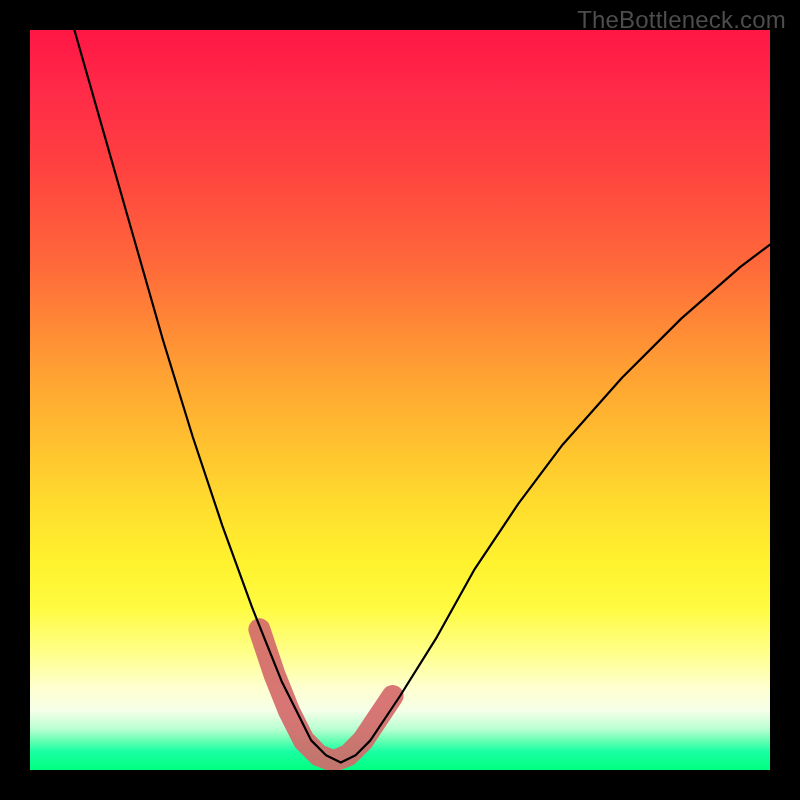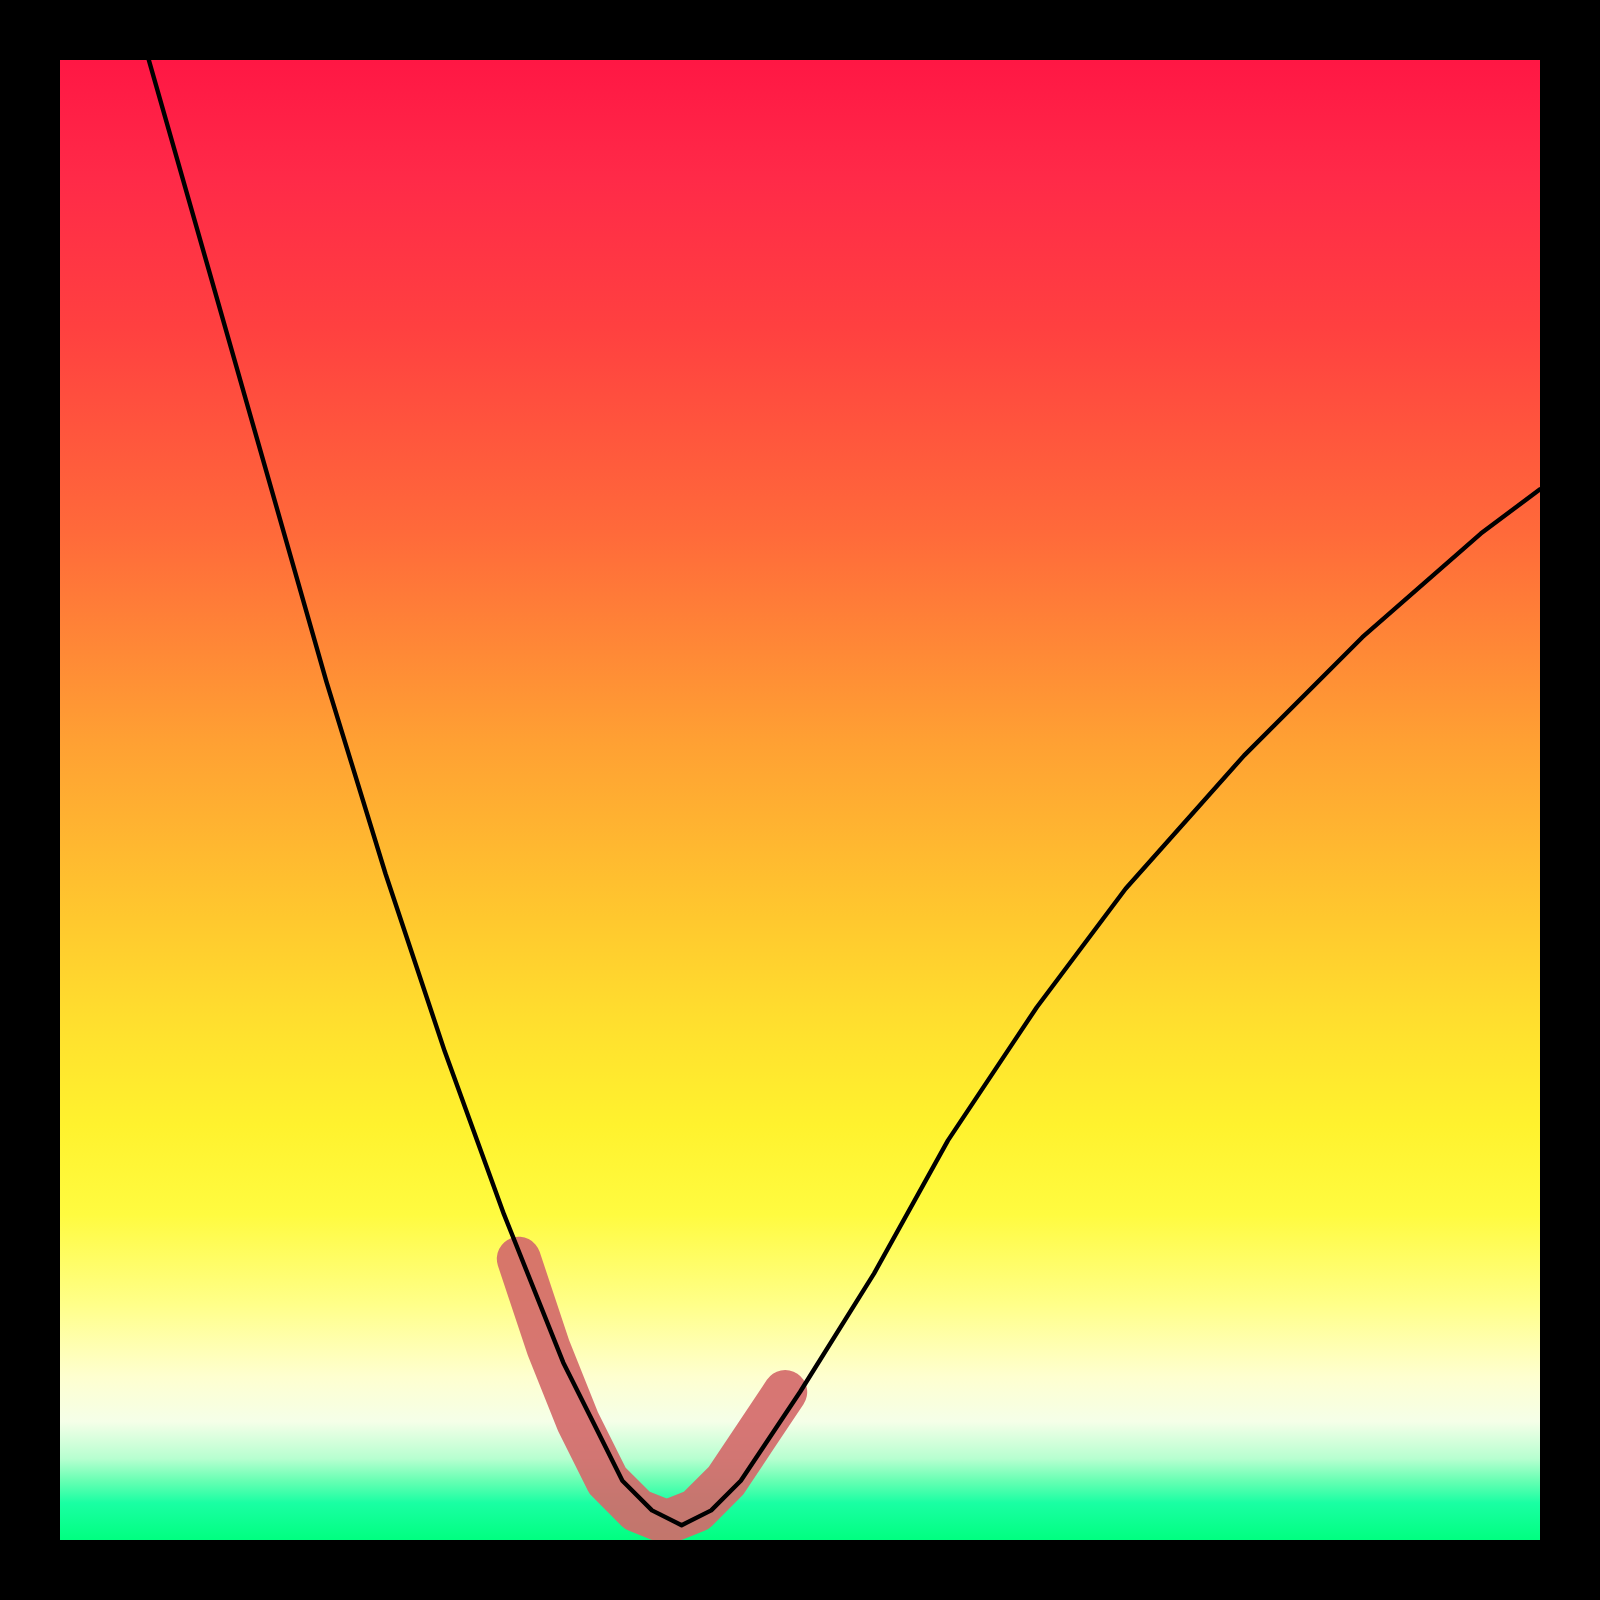--- a/index.html
+++ b/index.html
@@ -88,14 +88,15 @@
 
   <div class="plot-area">
     <div class="gradient"></div>
 
     <svg class="curve-layer" viewBox="0 0 740 740" preserveAspectRatio="none">
       <path id="band-path" class="band" d="M229.4 599.4 L244.2 643.8 L259.0 680.8 L273.8 710.4 L288.6 725.2 L303.4 731.1 L318.2 725.2 L333.0 710.4 L347.8 688.2 L362.6 666.0"></path>
       <path id="curve-path" class="curve" d="M44.4 0.0 L74.0 103.6 L103.6 207.2 L133.2 310.8 L162.8 407.0 L192.4 495.8 L222.0 577.2 L251.6 651.2 L266.4 680.8 L281.2 710.4 L296.0 725.2 L310.8 732.6 L325.6 725.2 L340.4 710.4 L370.0 666.0 L407.0 606.8 L444.0 540.2 L488.4 473.6 L532.8 414.4 L592.0 347.8 L651.2 288.6 L710.4 236.8 L740.0 214.6"></path>
     </svg>
   </div>
 
+  <div class="watermark">TheBottleneck.com</div>
 
 </div>
 
 </body></html>

